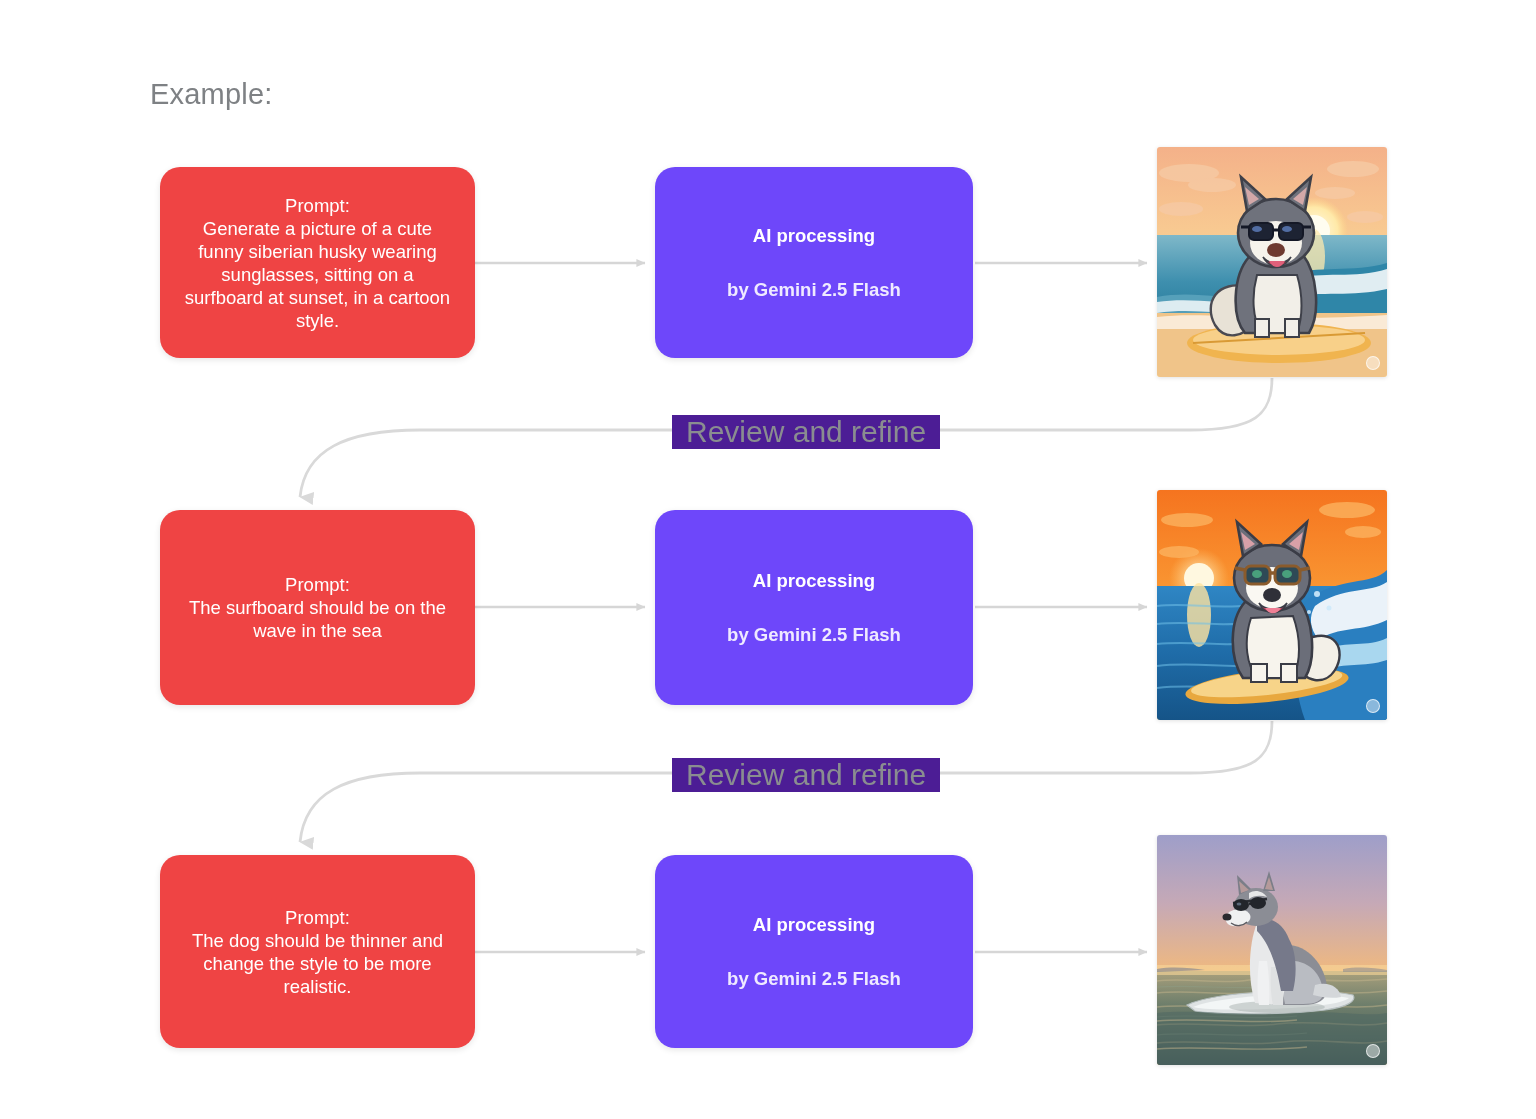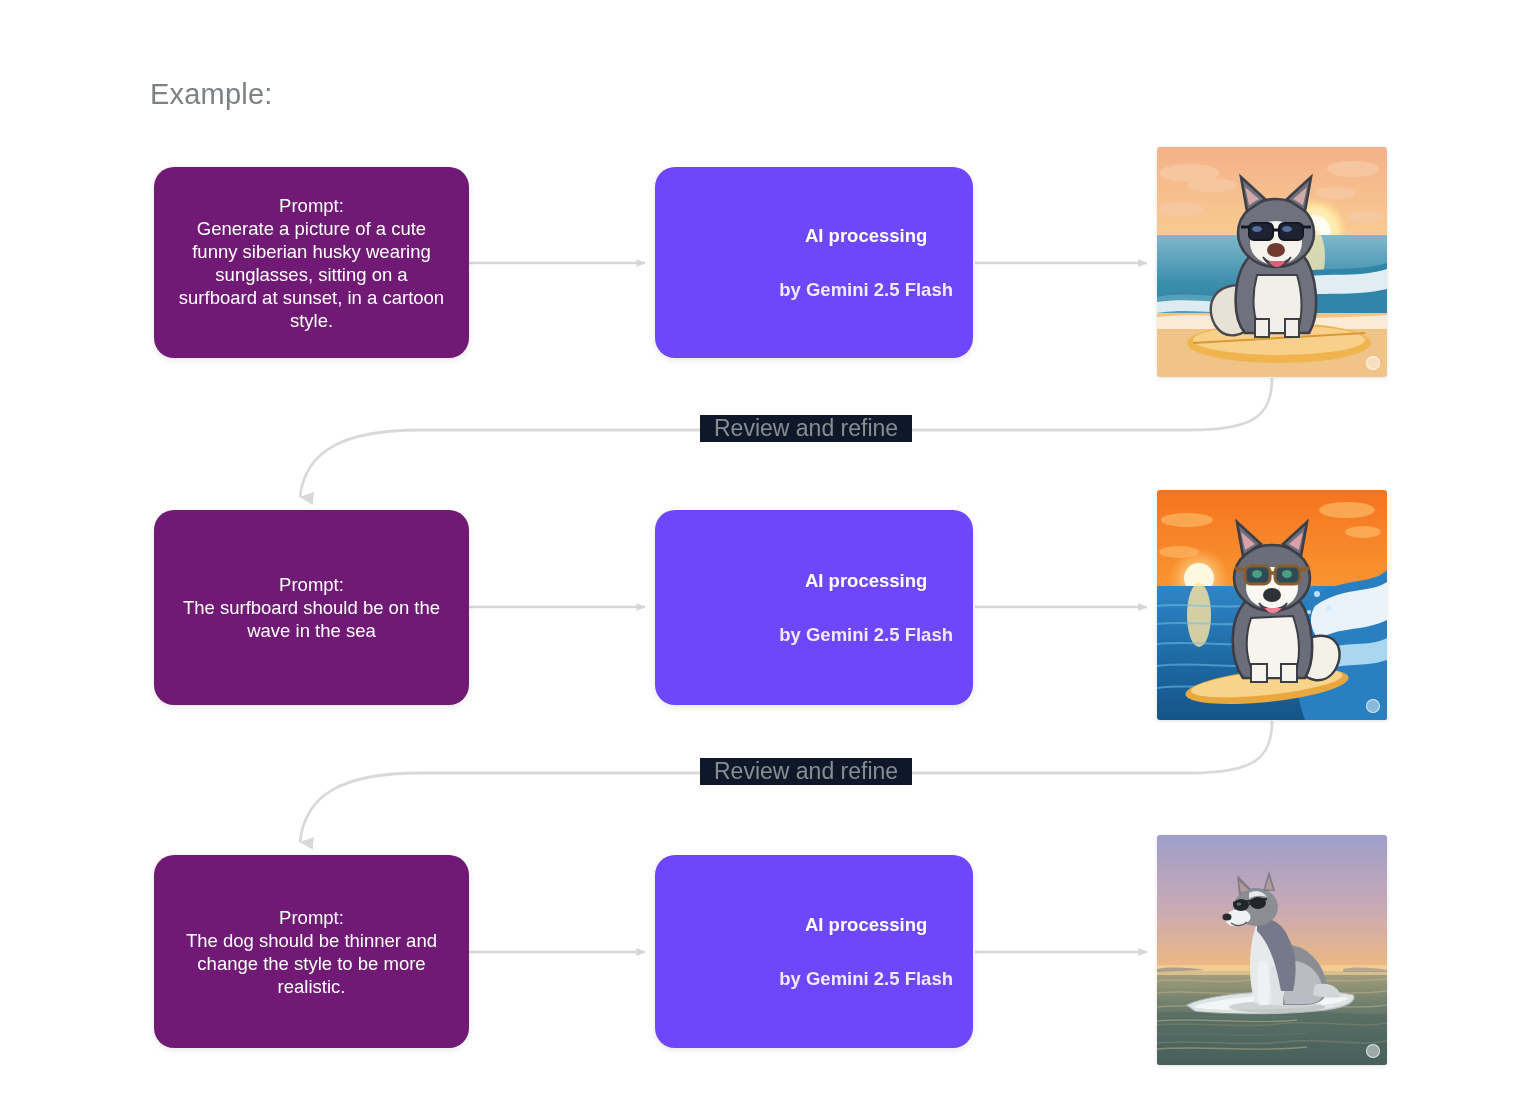--- a/index.html
+++ b/index.html
@@ -38,33 +38,32 @@
     border-radius: 20px;
     box-sizing: border-box;
     display: flex;
     align-items: center;
     justify-content: center;
     text-align: center;
     color: #ffffff;
     box-shadow: 0 2px 6px rgba(0,0,0,0.10);
   }
   .prompt-node {
-    background: #701a75;
-    left: 154px;
+    background: #ef4444;
+    left: 160px;
     width: 315px;
     font-size: 18.5px;
     line-height: 23px;
   }
   .ai-node {
     background: #6e47fa;
     left: 655px;
     width: 318px;
     font-size: 18.5px;
     line-height: 27px;
-    justify-content: flex-end;
   }
   .node-text {
     padding: 0 20px;
     white-space: pre-line;
   }
   .ai-title {
     font-weight: bold;
     display: block;
     font-size: 18.5px;
   }
@@ -110,26 +109,26 @@
   #connectors {
     position: absolute;
     left: 0; top: 0;
     width: 1536px; height: 1119px;
     pointer-events: none;
   }
 
   
   .review-label {
     position: absolute;
-    font-size: 23px;
+    font-size: 30px;
     color: #8a8d90;
     white-space: nowrap;
-    background: #0f172a;
+    background: #4c1d95;
     padding: 0 14px;
-    left: 700px;
+    left: 672px;
   }
   .rl1 { top: 415px; }
   .rl2 { top: 758px; }
 </style>
 </head>
 <body>
 
 <div id="canvas">
 
   <div id="heading">Example:</div>

